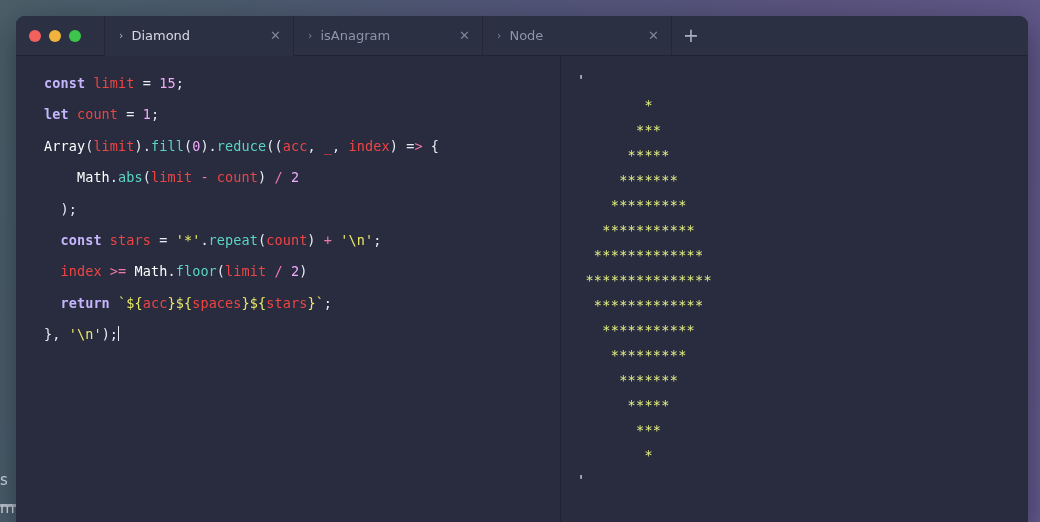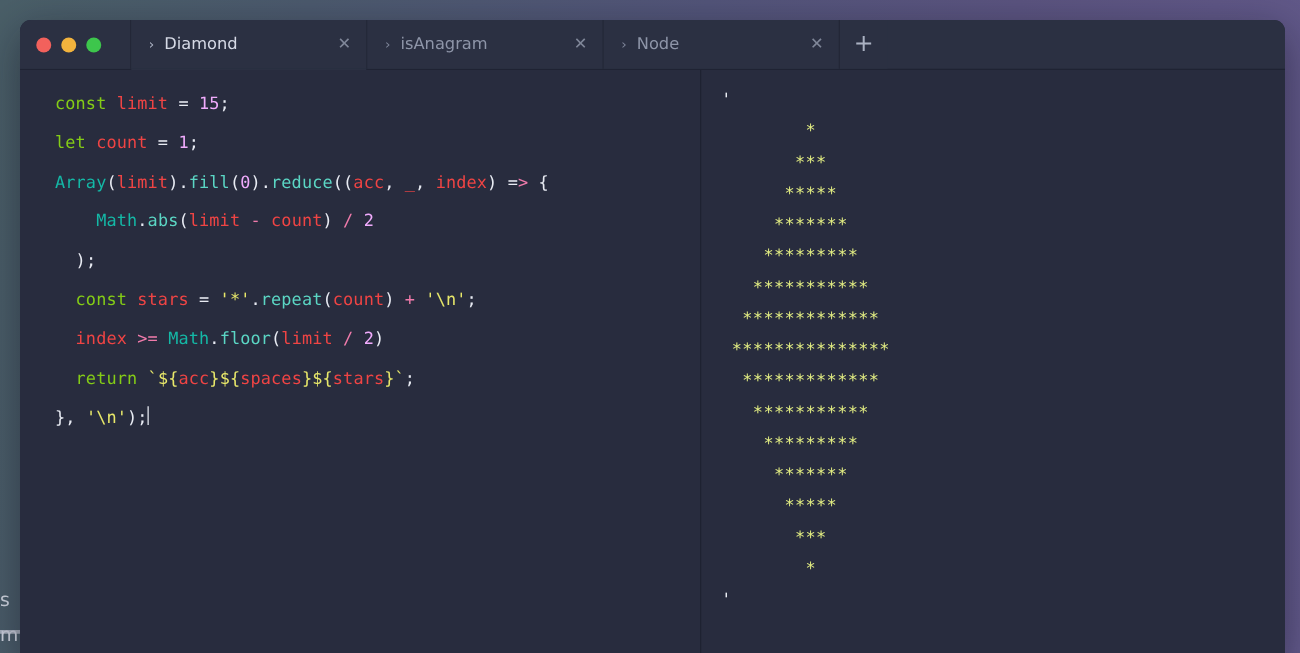--- a/index.html
+++ b/index.html
@@ -159,24 +159,24 @@
   
   .code-line {
     height: 31.4px;
     line-height: 31.4px;
     font-size: 13.5px;
     white-space: pre;
     padding-left: 28px;
     color: #e4e7f0;
     letter-spacing: .1px;
   }
-  .kw   { color: #84cc16; }      
+  .kw   { color: #c4b5fd; font-weight: bold; }      
   .id   { color: #ef4444; }      
   .fn   { color: #5bd6c4; }      
-  .cls  { color: #14b8a6; text-align: center; }      
+  .cls  { color: #ffffff; text-align: center; }      
   .num  { color: #f0abfc; }      
   .op   { color: #e8ebf3; }      
   .opp  { color: #f07bab; }      
   .str  { color: #e8e86a; }
   .tmpl { color: #e8e86a; }
   .cursor {
     display: inline-block;
     width: 1px;
     height: 15px;
     background: #e8ebf3;

